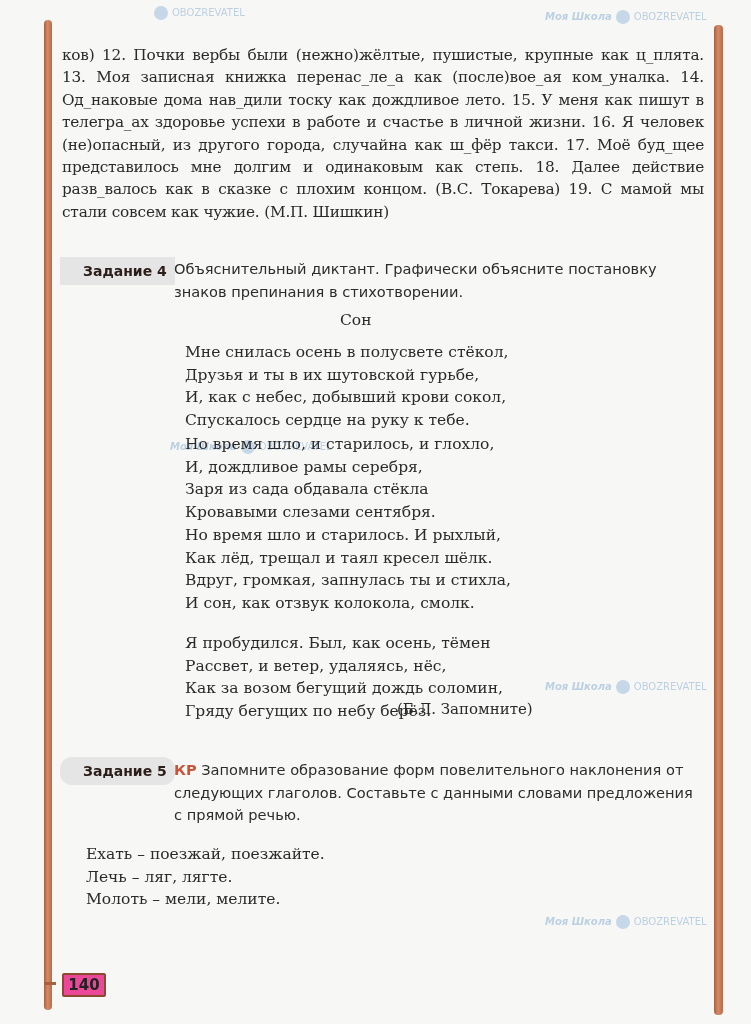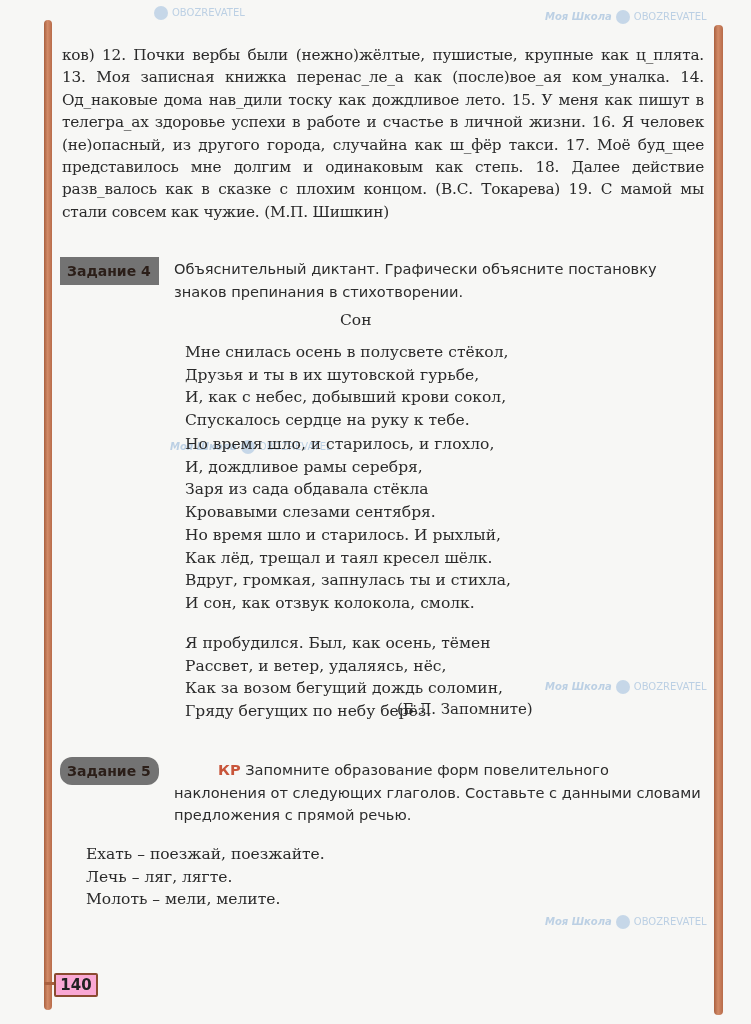--- a/index.html
+++ b/index.html
@@ -13,45 +13,45 @@
     position:absolute; left:44px; top:20px; width:8px; height:990px;
     background:linear-gradient(90deg,#a9603f,#d28b68 45%,#b86b49);
     border-radius:4px;
   }
   .rule-right {
     position:absolute; left:714px; top:25px; width:9px; height:990px;
     background:linear-gradient(90deg,#a9603f,#d28b68 45%,#b86b49);
     border-radius:4px;
   }
   .page-num {
-    position:absolute; left:54px; top:973px; width:40px; height:20px;
-    border:2px solid #8a4a30; border-radius:2px; background:#f9a8d4;
+    position:absolute; left:62px; top:973px; width:40px; height:20px;
+    border:2px solid #8a4a30; border-radius:2px; background:#ec4899;
     font-family:"DejaVu Sans", sans-serif; font-weight:bold; font-size:15px;
     line-height:20px; text-align:center; color:#222;
   }
   .page-num-tick {
     position:absolute; left:44px; top:982px; width:12px; height:3px; background:#a9603f;
   }
   .para {
     position:absolute; left:62px; width:642px;
     font-size:15.3px; line-height:22.4px; text-align:justify;
     letter-spacing:-0.2px;
   }
   .badge {
     position:absolute; left:60px; height:28px;
-    background:#737373;
+    background:#e5e5e5;
     font-family:"DejaVu Sans", sans-serif; font-weight:bold; font-size:14px;
-    line-height:28px; padding:0 8px 0 7px; color:#2b1e18;
+    line-height:28px; padding:0 8px 0 23px; color:#2b1e18;
   }
   .task-text {
     position:absolute; left:174px; width:530px;
     font-family:"DejaVu Sans", sans-serif; font-size:14.6px; line-height:22.5px;
     color:#2c2c2c;
   }
-  .kp { color:#c8553a; font-weight:bold;margin-left:44px; }
+  .kp { color:#c8553a; font-weight:bold; }
   .poem-title {
     position:absolute; left:340px; top:311px; font-size:15.5px;
   }
   .stanza {
     position:absolute; left:185px; font-size:15.5px; line-height:22.7px;
     white-space:pre;
   }
   .author {
     position:absolute; left:397px; top:700px; font-size:15px;
   }

